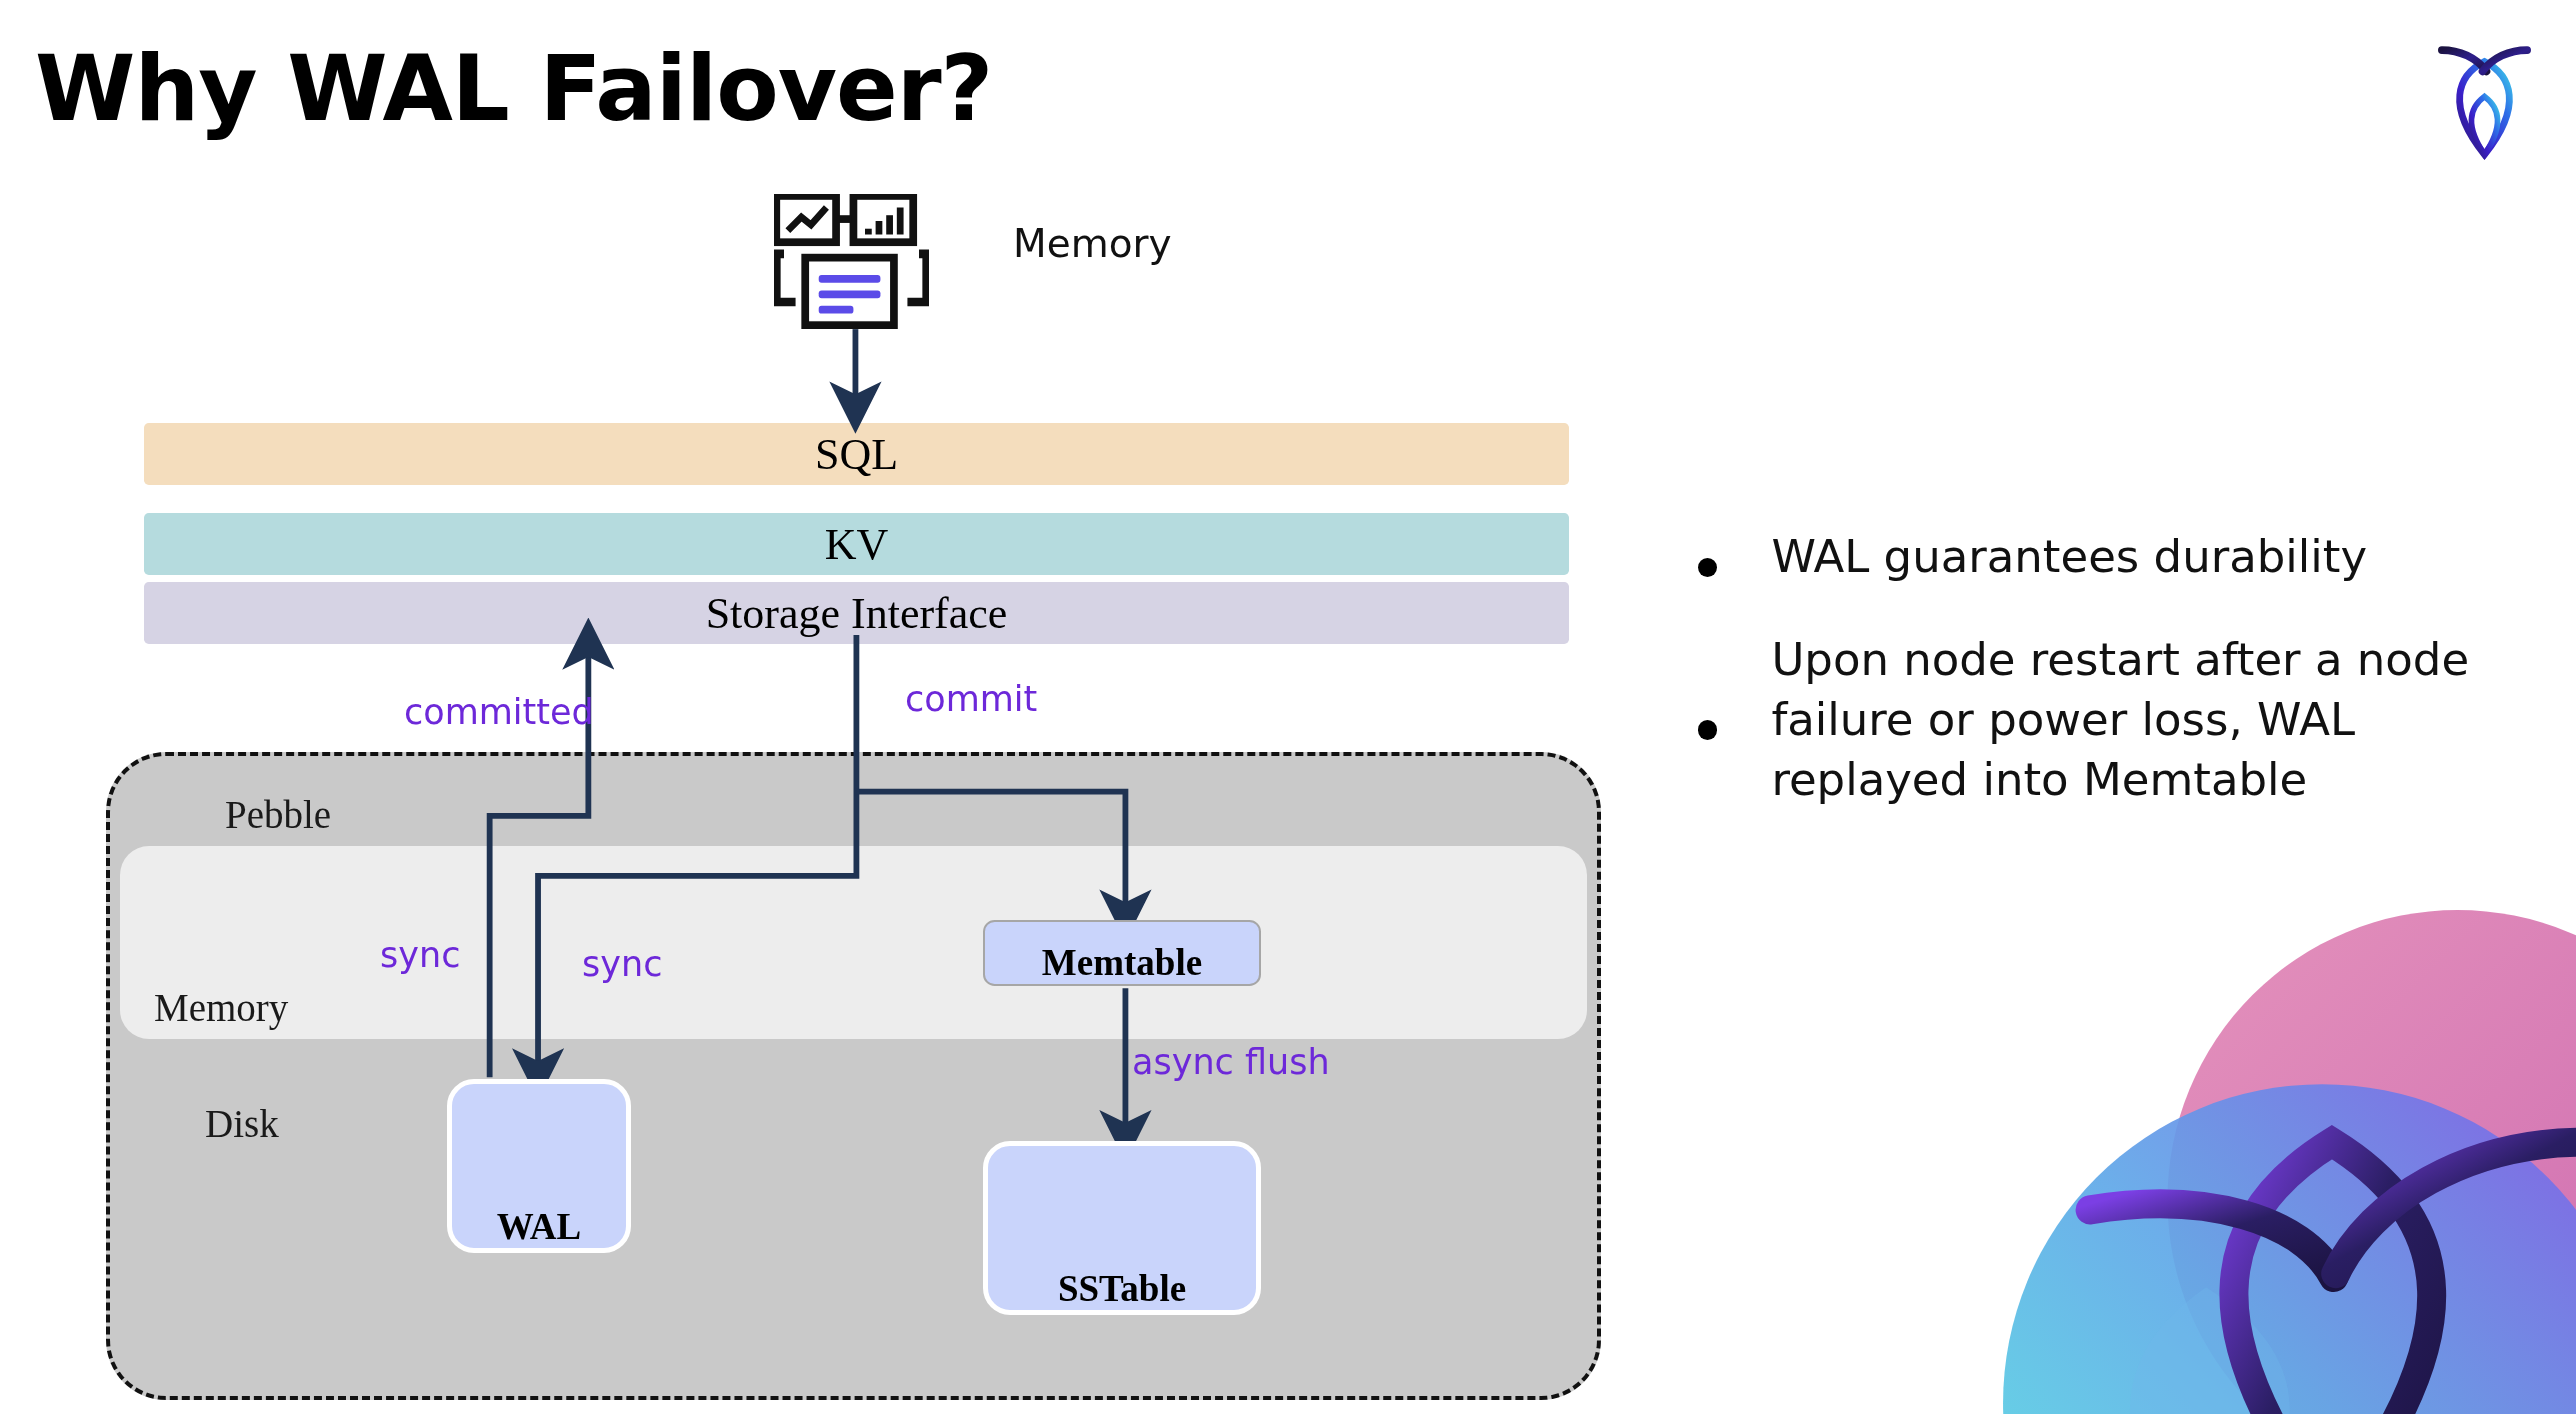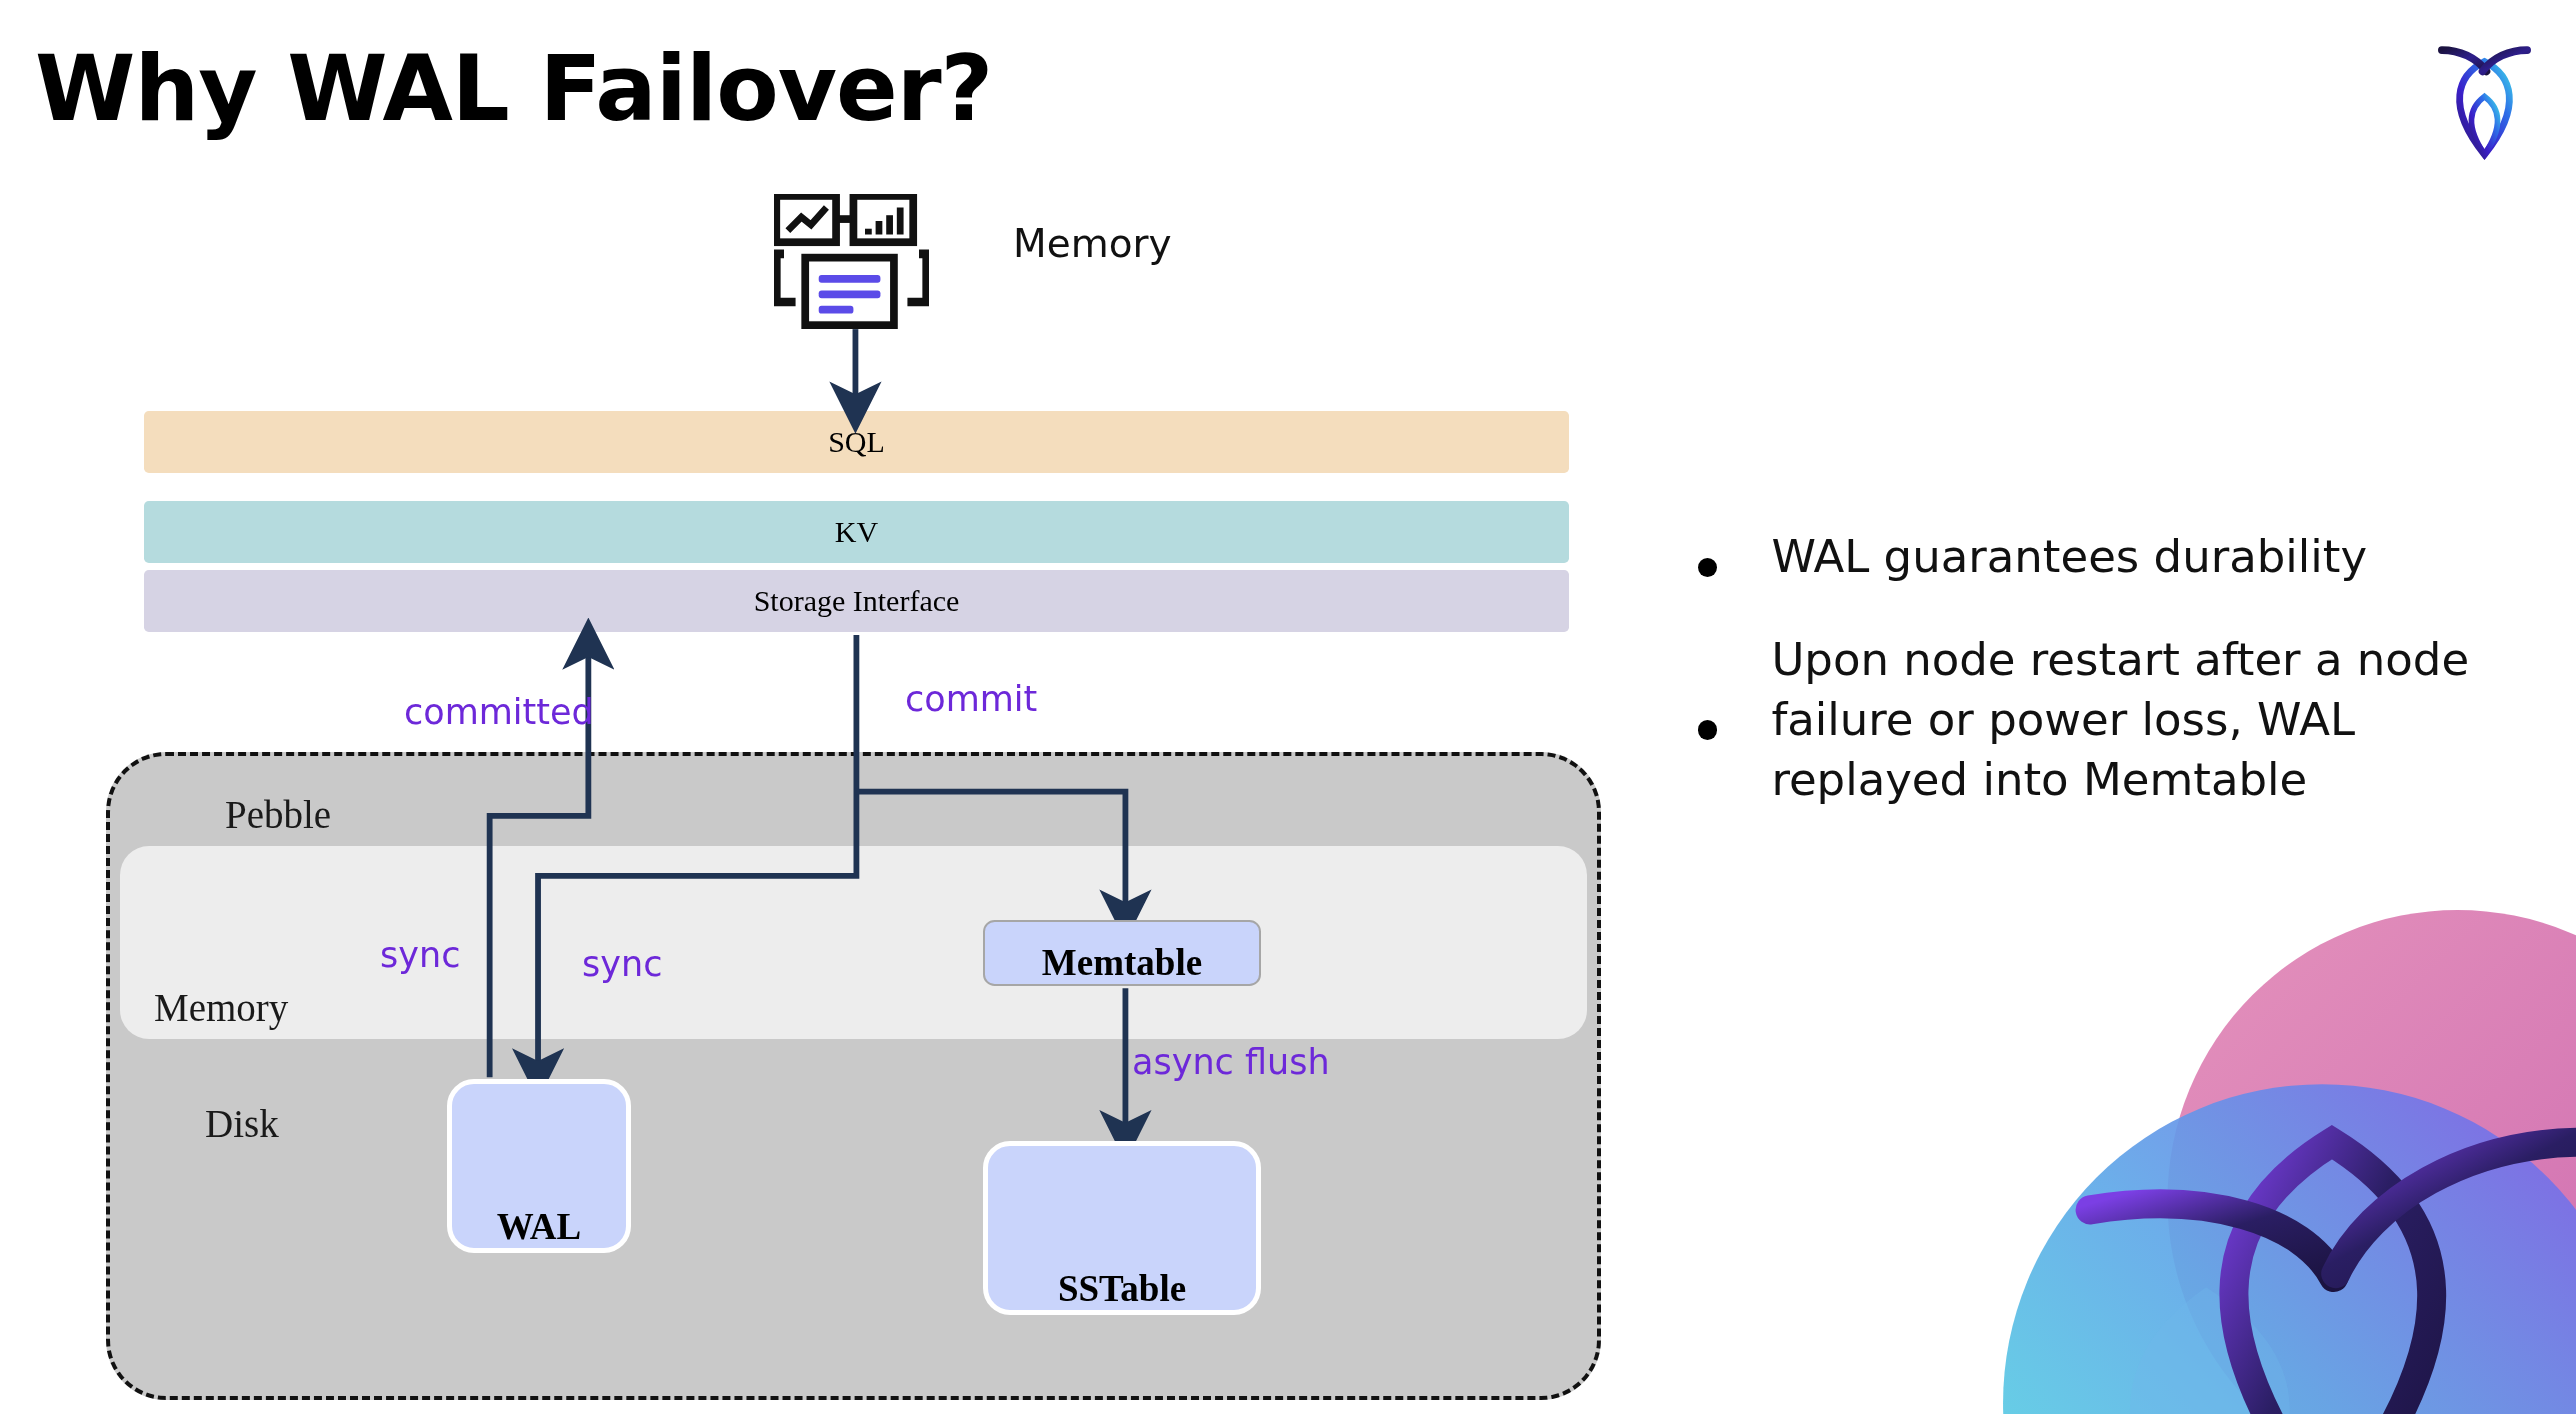--- a/index.html
+++ b/index.html
@@ -29,21 +29,21 @@
     position:absolute;left:1013px;top:221px;
     font-size:39px;color:#111111;font-family:"DejaVu Sans",sans-serif;
     letter-spacing:0px;
   }
 
   
   .bar{
     position:absolute;left:144px;width:1425px;height:62px;border-radius:4.8px;
     display:flex;align-items:center;justify-content:center;
     font-family:"Liberation Serif","DejaVu Serif",serif;
-    font-size:30px;color:#000000;
+    font-size:44px;color:#000000;margin-top:12px;
   }
   .bar-sql{top:411px;background:#F4DDBD;}
   .bar-kv{top:501px;background:#B5DBDE;}
   .bar-si{top:570px;background:#D6D3E4;}
 
   
   .pebble{
     position:absolute;left:106px;top:752px;width:1495px;height:648px;
     background:#C9C9C9;border:4.8px dashed #111111;border-radius:60px;
     box-sizing:border-box;

